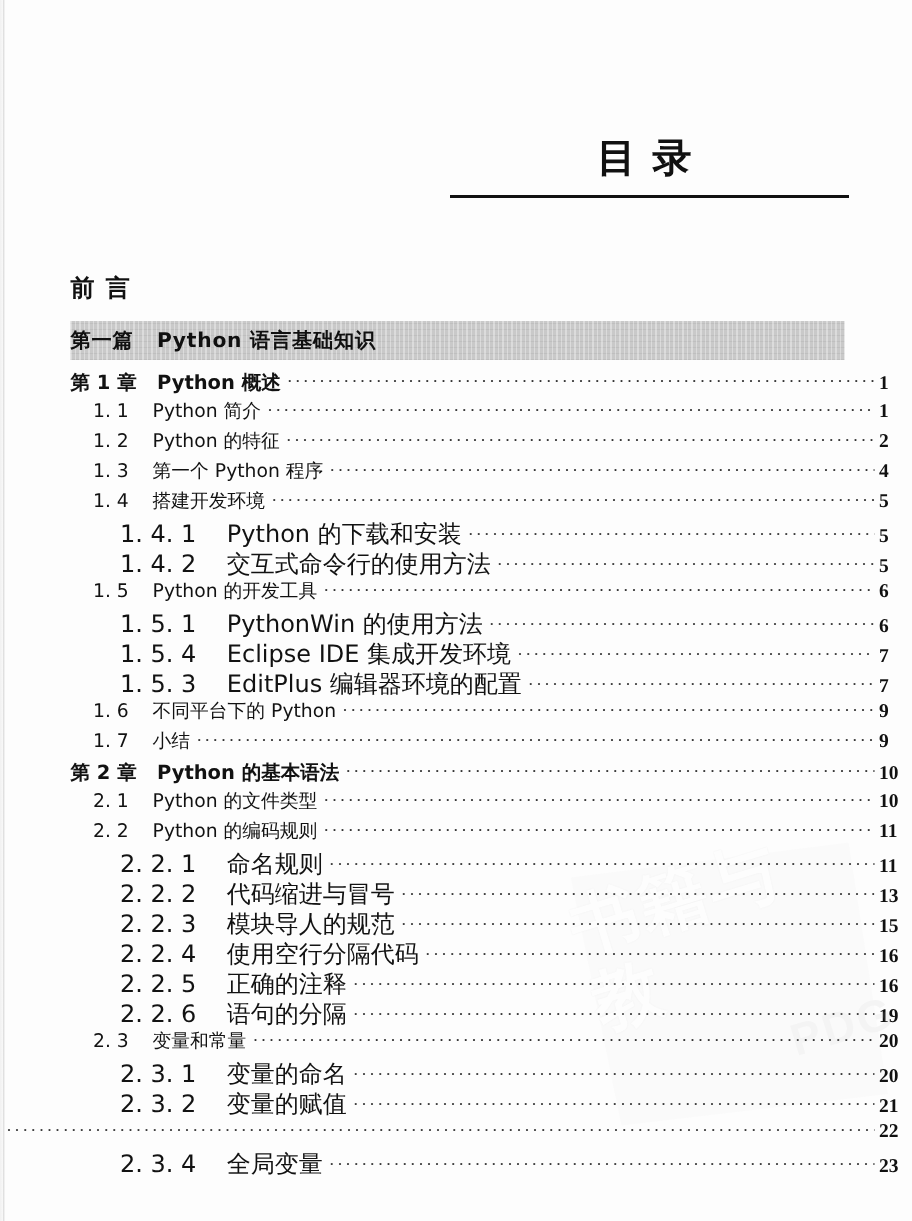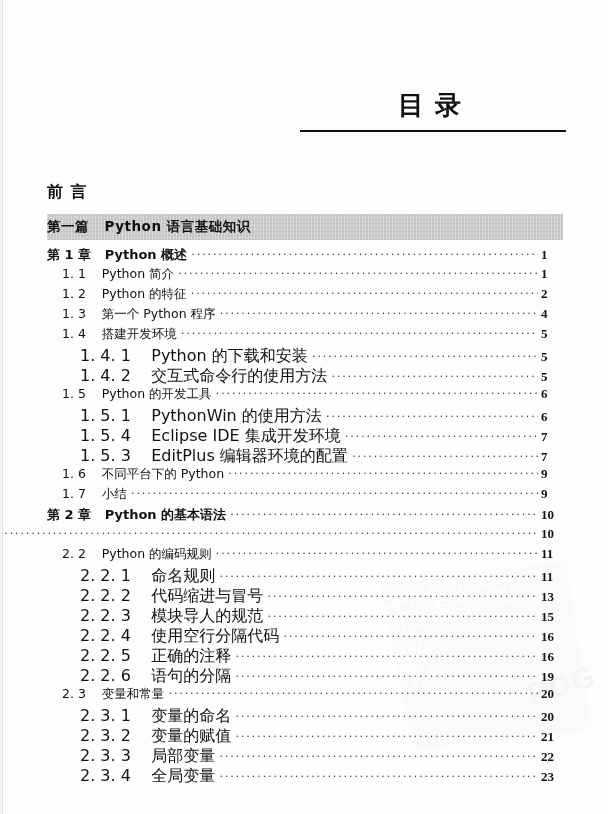--- a/index.html
+++ b/index.html
@@ -133,21 +133,20 @@
   .toc {
     position: absolute;
     left: 0;
     top: 246px;
     width: 608px;
   }
   .toc-row {
     display: flex;
     align-items: baseline;
     height: 20px;
-    padding-right: 45px;
     box-sizing: border-box;
   }
   .toc-label {
     white-space: pre;
     flex: 0 0 auto;
     color: #121212;
   }
   .toc-dots {
     flex: 1 1 auto;
     margin: 0 3px 0 4px;
@@ -272,20 +271,21 @@
         <span class="toc-label">1. 7    小结</span>
         <span class="toc-dots">·····································································································································································</span>
         <span class="toc-page">9</span>
       </div>
       <div class="toc-row lvl-chapter">
         <span class="toc-label">第 2 章   Python 的基本语法</span>
         <span class="toc-dots">·····································································································································································</span>
         <span class="toc-page">10</span>
       </div>
       <div class="toc-row lvl-section">
+        <span class="toc-label">2. 1    Python 的文件类型</span>
         <span class="toc-dots">·····································································································································································</span>
         <span class="toc-page">10</span>
       </div>
       <div class="toc-row lvl-section">
         <span class="toc-label">2. 2    Python 的编码规则</span>
         <span class="toc-dots">·····································································································································································</span>
         <span class="toc-page">11</span>
       </div>
       <div class="toc-row lvl-sub">
         <span class="toc-label">2. 2. 1    命名规则</span>
@@ -326,21 +326,20 @@
         <span class="toc-label">2. 3. 1    变量的命名</span>
         <span class="toc-dots">·····································································································································································</span>
         <span class="toc-page">20</span>
       </div>
       <div class="toc-row lvl-sub">
         <span class="toc-label">2. 3. 2    变量的赋值</span>
         <span class="toc-dots">·····································································································································································</span>
         <span class="toc-page">21</span>
       </div>
       <div class="toc-row lvl-sub">
-        <span class="toc-label">2. 3. 3    局部变量</span>
         <span class="toc-dots">·····································································································································································</span>
         <span class="toc-page">22</span>
       </div>
       <div class="toc-row lvl-sub">
         <span class="toc-label">2. 3. 4    全局变量</span>
         <span class="toc-dots">·····································································································································································</span>
         <span class="toc-page">23</span>
       </div>
     </div>
 

